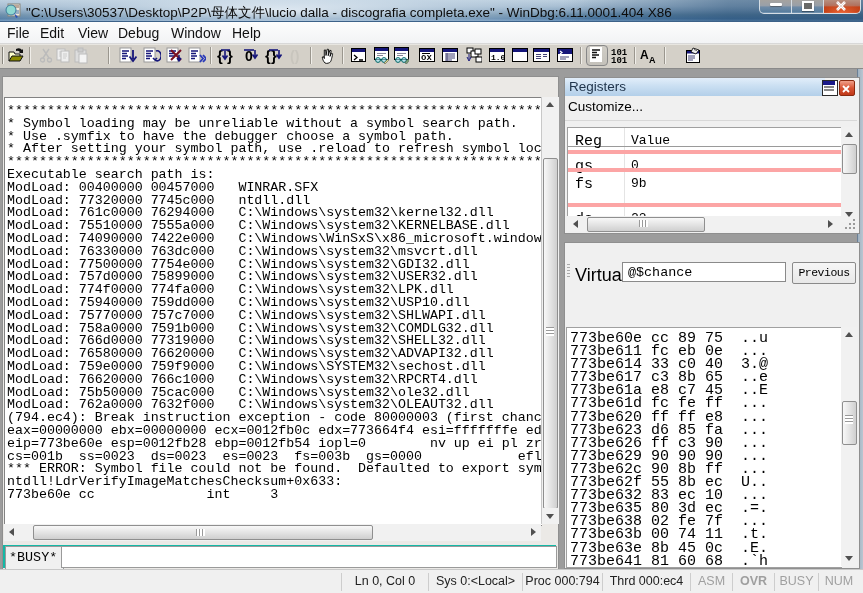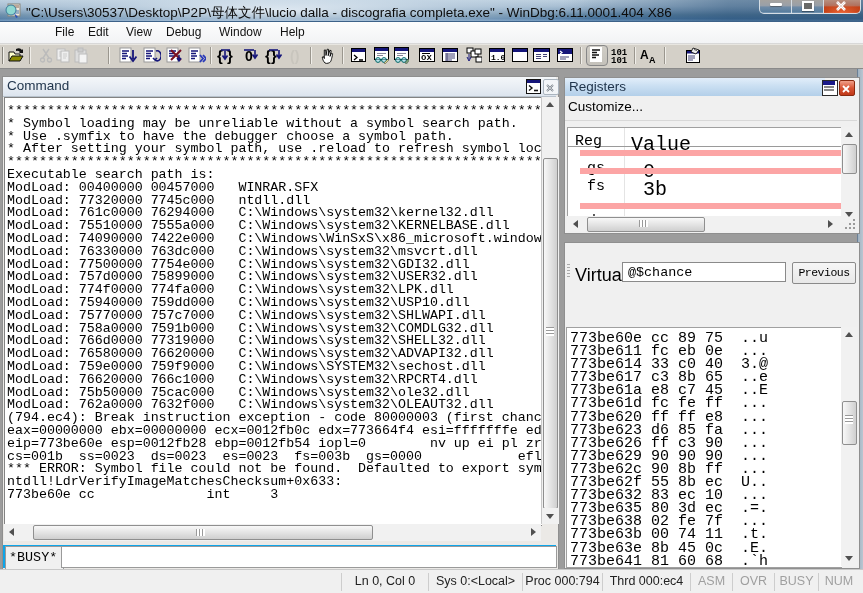--- a/index.html
+++ b/index.html
@@ -13,55 +13,55 @@
 #titleicon{left:5px;top:3px;width:16px;height:16px;}
 
 .capbtn{top:0;height:13px;border:1px solid #d4dde5;border-top:none;}
 #btnmin{left:759px;width:32px;border-radius:0 0 0 5px;background:linear-gradient(to bottom,#a5a3a0 0%,#9aa0a8 42%,#6e8aa6 55%,#597e9f 90%,#7d9cb8 100%);}
 #btnmax{left:791px;width:32px;background:linear-gradient(to bottom,#a5a3a0 0%,#9aa0a8 42%,#6e8aa6 55%,#597e9f 90%,#7d9cb8 100%);}
 #btnclose{left:823px;width:36px;border-radius:0 0 5px 0;background:radial-gradient(ellipse 26px 10px at 18px 13px,rgba(255,120,70,0.75),rgba(255,120,70,0) 100%),linear-gradient(to bottom,#b98f7e 0%,#ae7261 42%,#bc3c14 55%,#b03008 90%,#c64724 100%);}
 .glyphmin{position:absolute;left:10px;top:3px;width:12px;height:3px;background:#fff;border-radius:1px;box-shadow:0 1px 1px rgba(0,0,0,0.35);}
 .glyphmax{position:absolute;left:10px;top:1px;width:8px;height:6px;border:2px solid #fff;background:#6a6a68;box-shadow:0 1px 1px rgba(0,0,0,0.35);}
 
 #menubar{left:0;top:22px;width:863px;height:21px;background:linear-gradient(to bottom,#fdfdfd,#f2f3f5);border-bottom:1px solid #d8d8d8;}
-#menubar span{position:absolute;top:3px;font-size:12px;color:#111;margin-left:48px;}
+#menubar span{position:absolute;top:3px;font-size:14px;color:#111;}
 
 #toolbar{left:0;top:44px;width:863px;height:23px;background:#d4d0c8;border-top:1px solid #e8e6e1;border-bottom:1px solid #8a8a8a;}
 .tsep{position:absolute;top:2px;width:1px;height:17px;background:#9a968e;border-right:1px solid #f0eee9;}
 .ticon{position:absolute;top:2px;width:17px;height:17px;}
 .caption-inactive{background:linear-gradient(to bottom,#f4f7fa 0%,#e9eef4 50%,#dce4ee 100%);border-bottom:1px solid #b8c2cc;}
 .caption-active{background:linear-gradient(to bottom,#e2eefa 0%,#cadff2 45%,#b3cfe9 100%);border-bottom:1px solid #9ab0c6;}
 .captext{position:absolute;left:4px;top:1px;font-size:13.5px;color:#22364d;}
 
 .smbtn{position:absolute;width:14px;height:14px;}
 .sbbtnV{position:absolute;left:0;width:16px;height:16px;background:#f1f1f1;}
 .sbthumbV{position:absolute;left:1px;width:13px;background:linear-gradient(to right,#f8f8f8 0%,#e4e4e4 50%,#cfcfcf 100%);border:1px solid #8f8f8f;border-radius:2px;}
 .sbthumbH{position:absolute;top:1px;height:13px;background:linear-gradient(to bottom,#f8f8f8 0%,#e4e4e4 50%,#cfcfcf 100%);border:1px solid #8f8f8f;border-radius:2px;}
 .arr{position:absolute;width:0;height:0;}
 
 #cmdwin{left:2px;top:76px;width:555px;height:492px;background:#ebe9e6;border:1px solid #8f8f8f;}
 #cmdcap{position:absolute;left:0;top:0;width:553px;height:19px;}
 #cmdcontent{position:absolute;left:1px;top:20px;width:537px;height:427px;background:#fff;border:1px solid #828282;border-right:none;overflow:hidden;}
 #cmdtext{position:absolute;left:2px;top:7px;font-size:13.3px;line-height:12.8px;white-space:pre;color:#000;}
 #cmdvsb{position:absolute;left:538px;top:20px;width:17px;height:427px;background:#f1f1f1;border-left:1px solid #c8c8c8;}
 #cmdhsb{position:absolute;left:1px;top:447px;width:537px;height:17px;background:#f1f1f1;}
-#busyrow{position:absolute;left:0;top:468px;width:553px;height:23px;background:#0ea5e9;}
+#busyrow{position:absolute;left:0;top:468px;width:553px;height:23px;background:#14b8a6;}
 #busylbl{position:absolute;left:2px;top:1px;width:54px;height:20px;background:#f0f0f0;border:1px solid #9a9a9a;font-size:13.4px;padding-top:3px;padding-left:3px;}
 #busyinput{position:absolute;left:58px;top:1px;width:494px;height:20px;background:#fff;border:1px solid #9a9a9a;}
 
 #regwin{left:564px;top:77px;width:294px;height:155px;background:#f0f0f0;border:1px solid #8f8f8f;}
 #regcap{position:absolute;left:0;top:0;width:260px;height:18px;}
 #customize{position:absolute;left:0;top:18px;width:292px;height:24px;background:#f0f0f0;border-bottom:1px solid #d8d8d8;}
 #customize div{position:absolute;left:3px;top:3px;font-size:13.5px;color:#000;}
 #regtable{position:absolute;left:2px;top:49px;width:274px;height:89px;background:#fff;border:1px solid #a0a0a0;border-right:none;overflow:hidden;}
 #regtable .colsep{position:absolute;left:56px;top:0;width:1px;height:89px;background:#e4e4e4;}
 #reghead{position:absolute;left:0;top:0;width:274px;height:18px;border-bottom:1px solid #9a9a9a;}
-.regrow{position:absolute;left:12px;width:274px;height:17.5px;border-top:6px solid #fca5a5;}
+.regrow{position:absolute;left:0;width:274px;height:17.5px;border-top:4px solid #fca5a5;}
 .regcell1{position:absolute;left:7px;top:4px;font-size:15px;}
-.regcell2{position:absolute;left:63px;top:4px;font-size:20px;}
+.regcell2{position:absolute;left:63px;top:4px;font-size:13px;}
 #regvsb{position:absolute;left:276px;top:49px;width:16px;height:89px;background:#f1f1f1;}
 #reghsb{position:absolute;left:2px;top:138px;width:274px;height:15px;background:#f1f1f1;}
 
 #memwin{left:564px;top:242px;width:294px;height:325px;background:#f0f0f0;border:1px solid #8f8f8f;}
 #memcap{position:absolute;left:0;top:0;width:292px;height:18px;}
 .memrow{position:absolute;left:0;width:292px;background:#f0f0f0;}
 .rowgrip{position:absolute;left:2px;top:3px;width:3px;height:14px;background-image:repeating-linear-gradient(to bottom,#aaa 0 1px,transparent 1px 3px);}
 .memlbl{position:absolute;font-size:18px;color:#000;}
 .tbox{position:absolute;background:#fff;border:1px solid #8a8a8a;}
 #prevbtn{position:absolute;left:227px;top:1px;width:62px;height:17px;background:linear-gradient(#f6f6f6,#e8e8e8);border:1px solid #8a8a8a;border-radius:2px;text-align:center;font-size:11.5px;padding-top:3px;letter-spacing:-0.5px;}
@@ -270,33 +270,20 @@
 <div class="ticon" style="left:685px;"><svg width="19" height="17">
         <rect x="1.5" y="3.5" width="13" height="12" fill="#fff" stroke="#000"></rect>
         <rect x="2" y="4" width="12" height="2.5" fill="#16167a"></rect>
         <path d="M3 9 h7 M3 11 h7 M3 13 h5" stroke="#447"></path>
         <path d="M8 1 l6 2 -3 4 -5 -2z" fill="#eee" stroke="#000" stroke-width="0.8"></path>
         <path d="M9 2.5 l3 1" stroke="#555"></path>
       </svg></div>
 </div>
 
 <div class="abs" id="cmdwin">
-  <div class="caption-inactive" id="cmdcap">
-    <div class="captext">Command</div>
-    <div class="smbtn" style="left:523px;top:2px;"><svg width="15" height="15">
-          <rect x="0.5" y="0.5" width="14" height="14" fill="#fff" stroke="#111"></rect>
-          <rect x="1" y="1" width="13" height="3" fill="#16167a"></rect>
-          <path d="M3 6.5 l3 2.5 -3 2.5" stroke="#111" stroke-width="1.4" fill="none"></path>
-          <path d="M8 11.5 h4" stroke="#111" stroke-width="1.6"></path>
-        </svg></div>
-    <div class="smbtn" style="left:540px;top:2px;background:#f2f5f8;border:1px solid #aab4be;border-radius:2px;"><svg width="12" height="12">
-          <path d="M3 3 L9 9 M9 3 L3 9" stroke="#7a828a" stroke-width="1.8"></path>
-          <path d="M3 3 L9 9 M9 3 L3 9" stroke="#f2f5f8" stroke-width="0.6"></path>
-        </svg></div>
-  </div>
   <div id="cmdcontent">
     <div class="mono" id="cmdtext">****************************************************************************
 * Symbol loading may be unreliable without a symbol search path.           *
 * Use .symfix to have the debugger choose a symbol path.                   *
 * After setting your symbol path, use .reload to refresh symbol locations. *
 ****************************************************************************
 Executable search path is: 
 ModLoad: 00400000 00457000   WINRAR.SFX
 ModLoad: 77320000 7745c000   ntdll.dll
 ModLoad: 761c0000 76294000   C:\Windows\system32\kernel32.dll
@@ -369,21 +356,21 @@
     <div id="reghead">
         <div class="regcell1 mono" style="top:5px;">Reg</div>
         <div class="regcell2 mono" style="top:5px;">Value</div>
       </div>
     <div class="regrow" style="top:22px;">
         <div class="regcell1 mono">gs</div>
         <div class="regcell2 mono">0</div>
       </div>
     <div class="regrow" style="top:39.5px;">
         <div class="regcell1 mono">fs</div>
-        <div class="regcell2 mono">3b</div>
+        <div class="regcell2 mono">9b</div>
       </div>
     <div class="regrow" style="top:74.5px;">
         <div class="regcell1 mono">ds</div>
         <div class="regcell2 mono">23</div>
       </div>
   </div>
   <div id="regvsb">
     <div class="sbbtnV" style="top:0;height:15px;">
         <div class="arr" style="left:4px;top:5px;border-left:4px solid transparent;border-right:4px solid transparent;border-bottom:5px solid #505050;"></div>
       </div>
@@ -451,18 +438,18 @@
 <div class="scell" style="left:342px;width:86px;">Ln 0, Col 0</div>
 <div class="ssep" style="left:428px;"></div>
 <div class="scell" style="left:429px;width:93px;">Sys 0:&lt;Local&gt;</div>
 <div class="ssep" style="left:522px;"></div>
 <div class="scell" style="left:523px;width:79px;">Proc 000:794</div>
 <div class="ssep" style="left:602px;"></div>
 <div class="scell" style="left:603px;width:87px;">Thrd 000:ec4</div>
 <div class="ssep" style="left:690px;"></div>
 <div class="scell sgray" style="left:691px;width:41px;">ASM</div>
 <div class="ssep" style="left:732px;"></div>
-<div class="scell sgray" style="left:733px;width:41px;">OVR</div>
+<div class="scell sgray" style="left:733px;width:41px;font-weight:bold;">OVR</div>
 <div class="ssep" style="left:774px;"></div>
 <div class="scell sgray" style="left:775px;width:43px;">BUSY</div>
 <div class="ssep" style="left:818px;"></div>
 <div class="scell sgray" style="left:819px;width:40px;">NUM</div>
 </div>
 
 </body></html>

